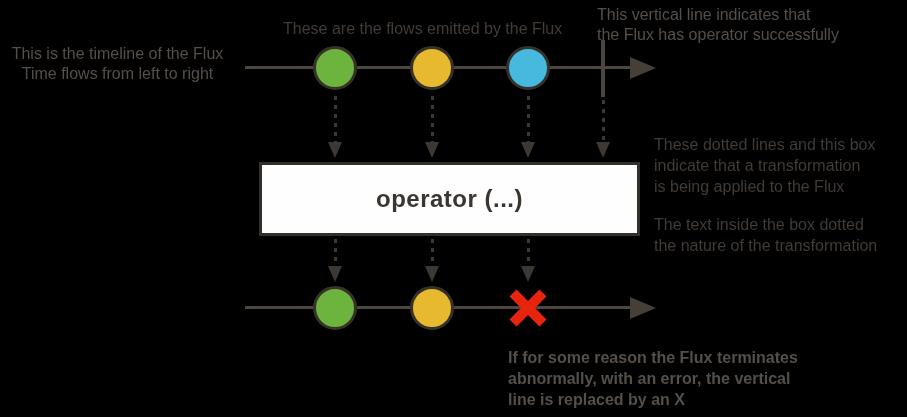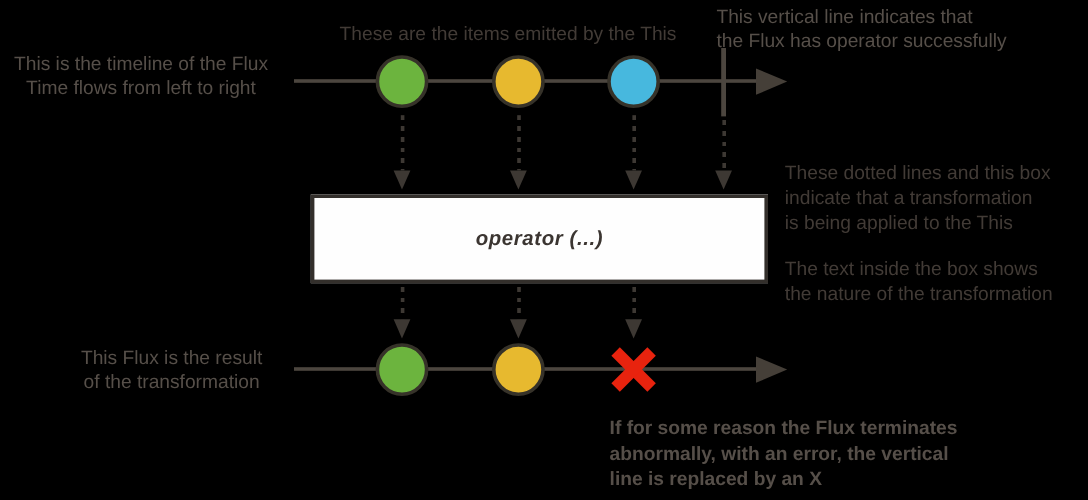--- a/index.html
+++ b/index.html
@@ -45,44 +45,41 @@
     border-top:16px solid var(--dotted,#3d3833);
   }
   .op-box{
     position:absolute;left:259px;top:162px;width:381px;height:74px;
     background:var(--box-bg,#fff);
     border:3px solid var(--box-border,#332f2b);
     box-sizing:border-box;
     display:flex;align-items:center;justify-content:center;
   }
   .op-label{
-    font-size:17px;font-weight:bold;letter-spacing:.5px;
+    font-size:24px;font-weight:bold;letter-spacing:.5px;
     color:var(--box-text,#3b3531);
-    font-style:italic;
   }
   .error-x{position:absolute;left:506px;top:286px;width:44px;height:44px;}
   .error-x line{stroke:var(--error-red,#e8230e);stroke-width:10;}
 </style>
 </head>
 <body>
 
 <div class="canvas">
 
   <div class="note center" style="left:-5px;top:44px;width:245px;">This is the timeline of the Flux
 Time flows from left to right</div>
-  <div class="note dark" style="left:283px;top:19px;">These are the items emitted by the This</div>
+  <div class="note dark" style="left:283px;top:19px;">These are the flows emitted by the Flux</div>
   <div class="note" style="left:597px;top:5px;">This vertical line indicates that
 the Flux has operator successfully</div>
   <div class="note dark" style="left:654px;top:134px;line-height:21px;">These dotted lines and this box
 indicate that a transformation
-is being applied to the This</div>
-  <div class="note dark" style="left:654px;top:214px;line-height:21px;">The text inside the box shows
+is being applied to the Flux</div>
+  <div class="note dark" style="left:654px;top:214px;line-height:21px;">The text inside the box dotted
 the nature of the transformation</div>
-  <div class="note center" style="left:43px;top:289px;width:200px;">This Flux is the result
-of the transformation</div>
   <div class="note" style="left:508px;top:347px;line-height:21px;font-weight:bold;">If for some reason the Flux terminates
 abnormally, with an error, the vertical
 line is replaced by an X</div>
 
   <div class="h-line" style="left:245px;top:66px;width:385px;"></div>
   <div class="arrow-right" style="left:630px;top:57px;"></div>
   <div class="v-complete" style="left:601px;top:40px;height:57px;"></div>
 
   <div class="marble" style="left:313px;top:46px;" data-color="green"></div>
   <div class="marble" style="left:410px;top:46px;" data-color="yellow"></div>

